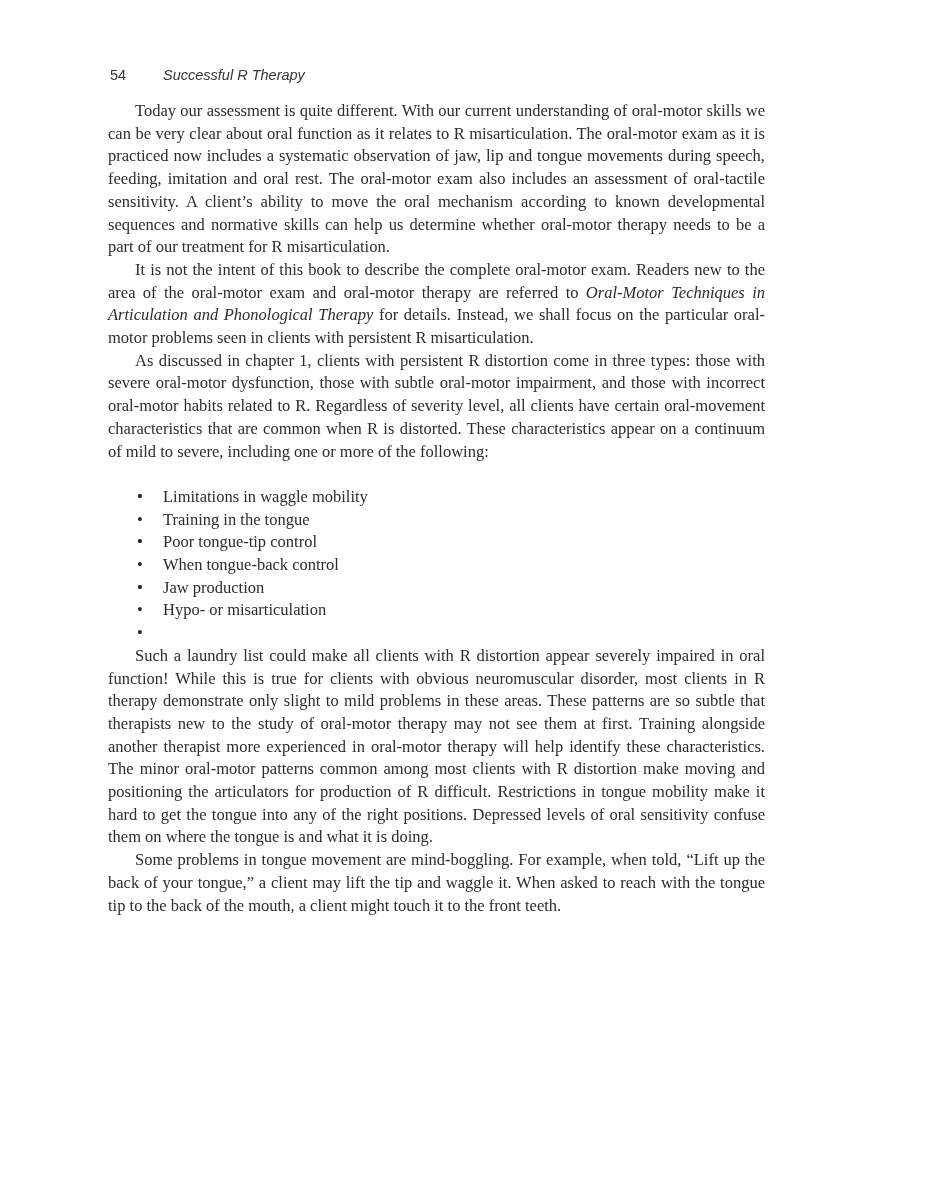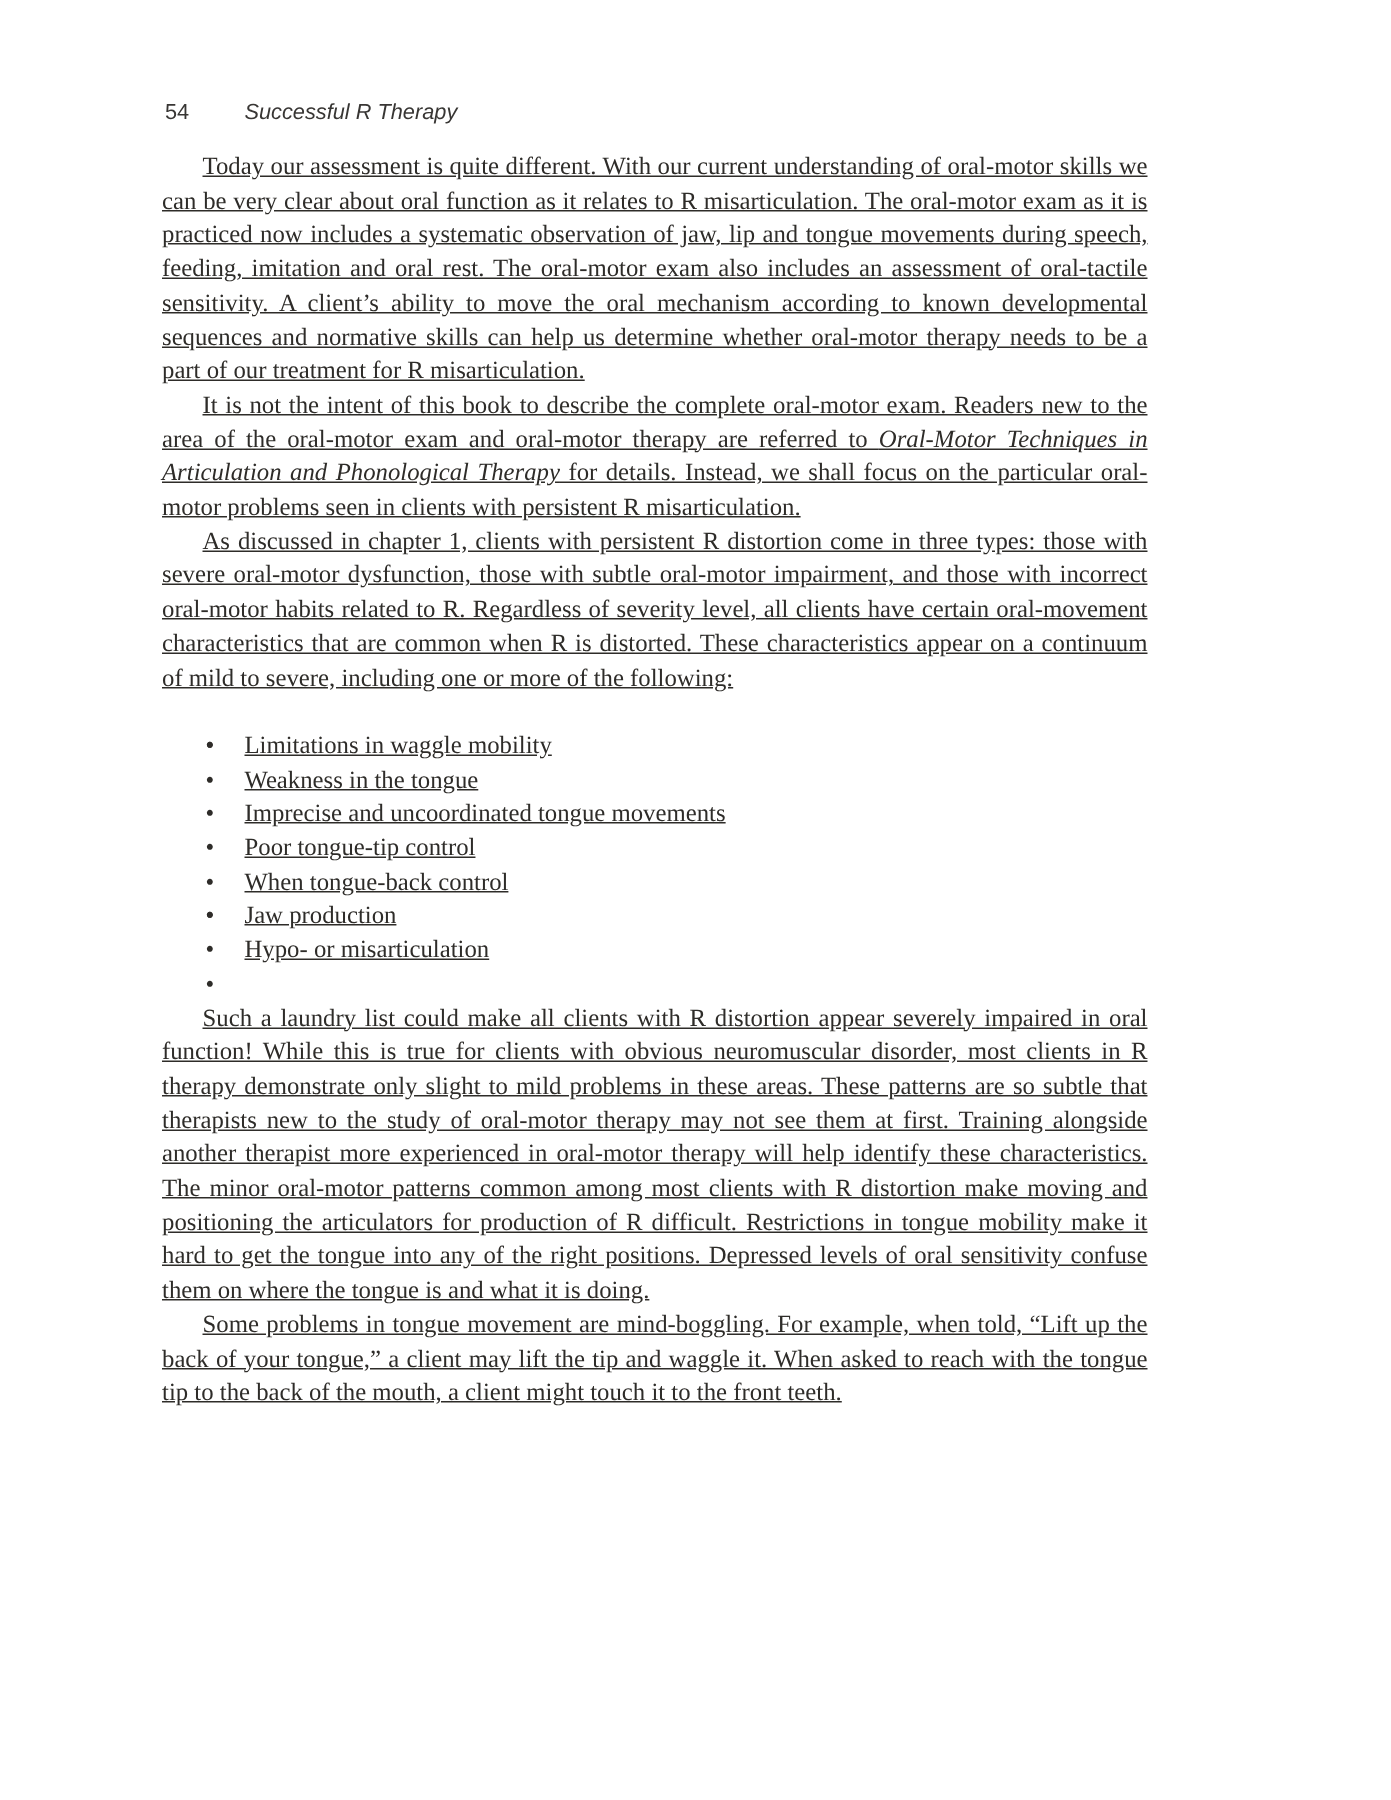--- a/index.html
+++ b/index.html
@@ -33,21 +33,20 @@
     font-style: italic;
   }
   .body-text {
     position: absolute;
     left: 108px;
     top: 100px;
     width: 657px;
     font-size: 16.5px;
     line-height: 22.7px;
     text-align: justify;
-    text-decoration: underline;
   }
   .body-text p.para {
     margin: 0;
     text-indent: 27px;
   }
   .body-text .italic {
     font-style: italic;
   }
   ul.bullet-list {
     list-style: none;
@@ -76,22 +75,22 @@
   <main class="body-text">
     <div>
         <p class="para"><span>Today our assessment is quite different. With our current understanding of oral-motor skills we can be very clear about oral function as it relates to R misarticulation. The oral-motor exam as it is practiced now includes a systematic observation of jaw, lip and tongue movements during speech, feeding, imitation and oral rest. The oral-motor exam also includes an assessment of oral-tactile sensitivity. A client’s ability to move the oral mechanism according to known developmental sequences and normative skills can help us determine whether oral-motor therapy needs to be a part of our treatment for R misarticulation.</span></p>
         <p class="para"><span>It is not the intent of this book to describe the complete oral-motor exam. Readers new to the area of the oral-motor exam and oral-motor therapy are referred to </span><span class="italic">Oral-Motor Techniques in Articulation and Phonological Therapy</span><span> for details. Instead, we shall focus on the particular oral-motor problems seen in clients with persistent R misarticulation.</span></p>
         <p class="para"><span>As discussed in chapter 1, clients with persistent R distortion come in three types: those with severe oral-motor dysfunction, those with subtle oral-motor impairment, and those with incorrect oral-motor habits related to R. Regardless of severity level, all clients have certain oral-movement characteristics that are common when R is distorted. These characteristics appear on a continuum of mild to severe, including one or more of the following:</span></p>
       </div>
 
     <ul class="bullet-list">
         <li><span class="bullet-marker">•</span></li>
         <li><span class="bullet-marker">•</span><span>Limitations in waggle mobility</span></li>
-        <li><span class="bullet-marker">•</span><span>Weakness in the tongue</span></li>
-        <li><span class="bullet-marker">•</span><span>Imprecise and uncoordinated tongue movements</span></li>
+        <li><span class="bullet-marker">•</span><span>Training in the tongue</span></li>
+        <li><span class="bullet-marker">•</span></li>
         <li><span class="bullet-marker">•</span><span>Poor tongue-tip control</span></li>
         <li><span class="bullet-marker">•</span><span>When tongue-back control</span></li>
         <li><span class="bullet-marker">•</span></li>
         <li><span class="bullet-marker">•</span><span>Jaw production</span></li>
         <li><span class="bullet-marker">•</span><span>Hypo- or misarticulation</span></li>
         <li><span class="bullet-marker">•</span></li>
       </ul>
 
     <div>
         <p class="para"><span>Such a laundry list could make all clients with R distortion appear severely impaired in oral function! While this is true for clients with obvious neuromuscular disorder, most clients in R therapy demonstrate only slight to mild problems in these areas. These patterns are so subtle that therapists new to the study of oral-motor therapy may not see them at first. Training alongside another therapist more experienced in oral-motor therapy will help identify these characteristics. The minor oral-motor patterns common among most clients with R distortion make moving and positioning the articulators for production of R difficult. Restrictions in tongue mobility make it hard to get the tongue into any of the right positions. Depressed levels of oral sensitivity confuse them on where the tongue is and what it is doing.</span></p>

